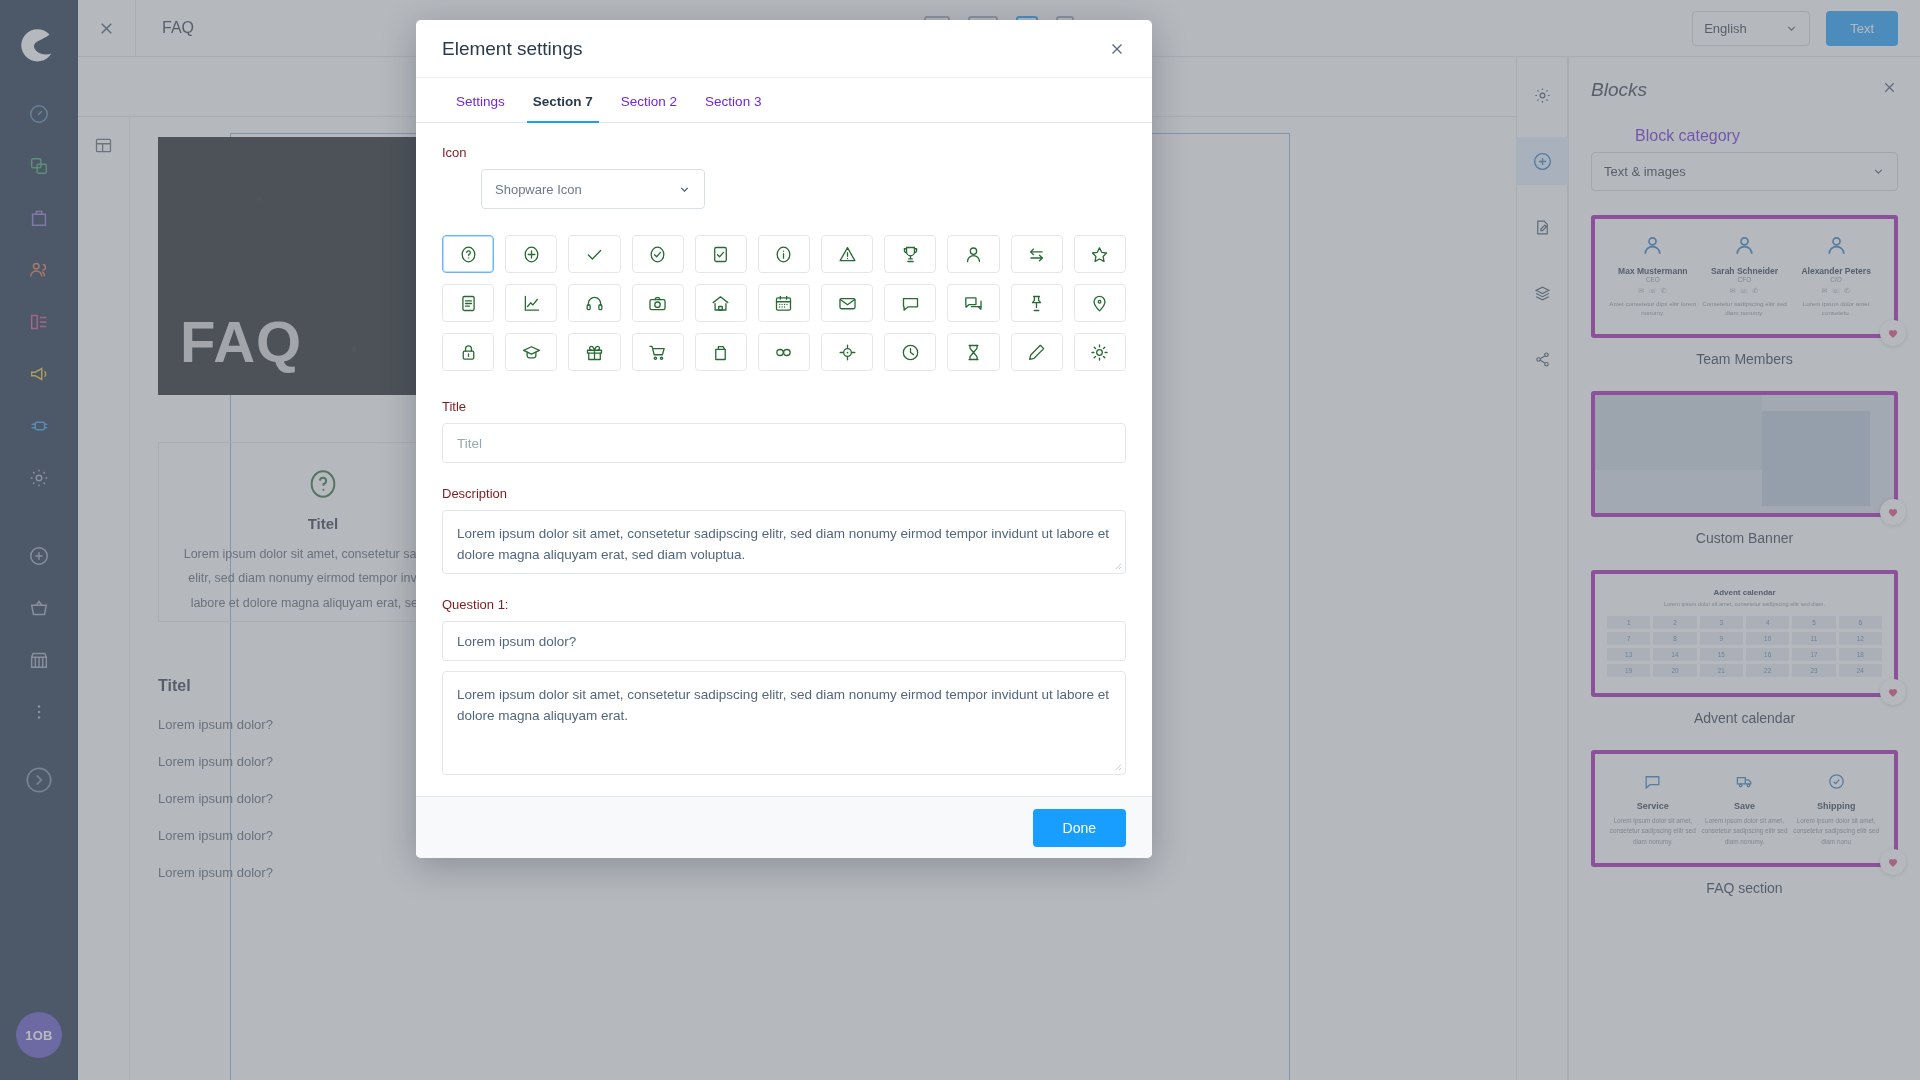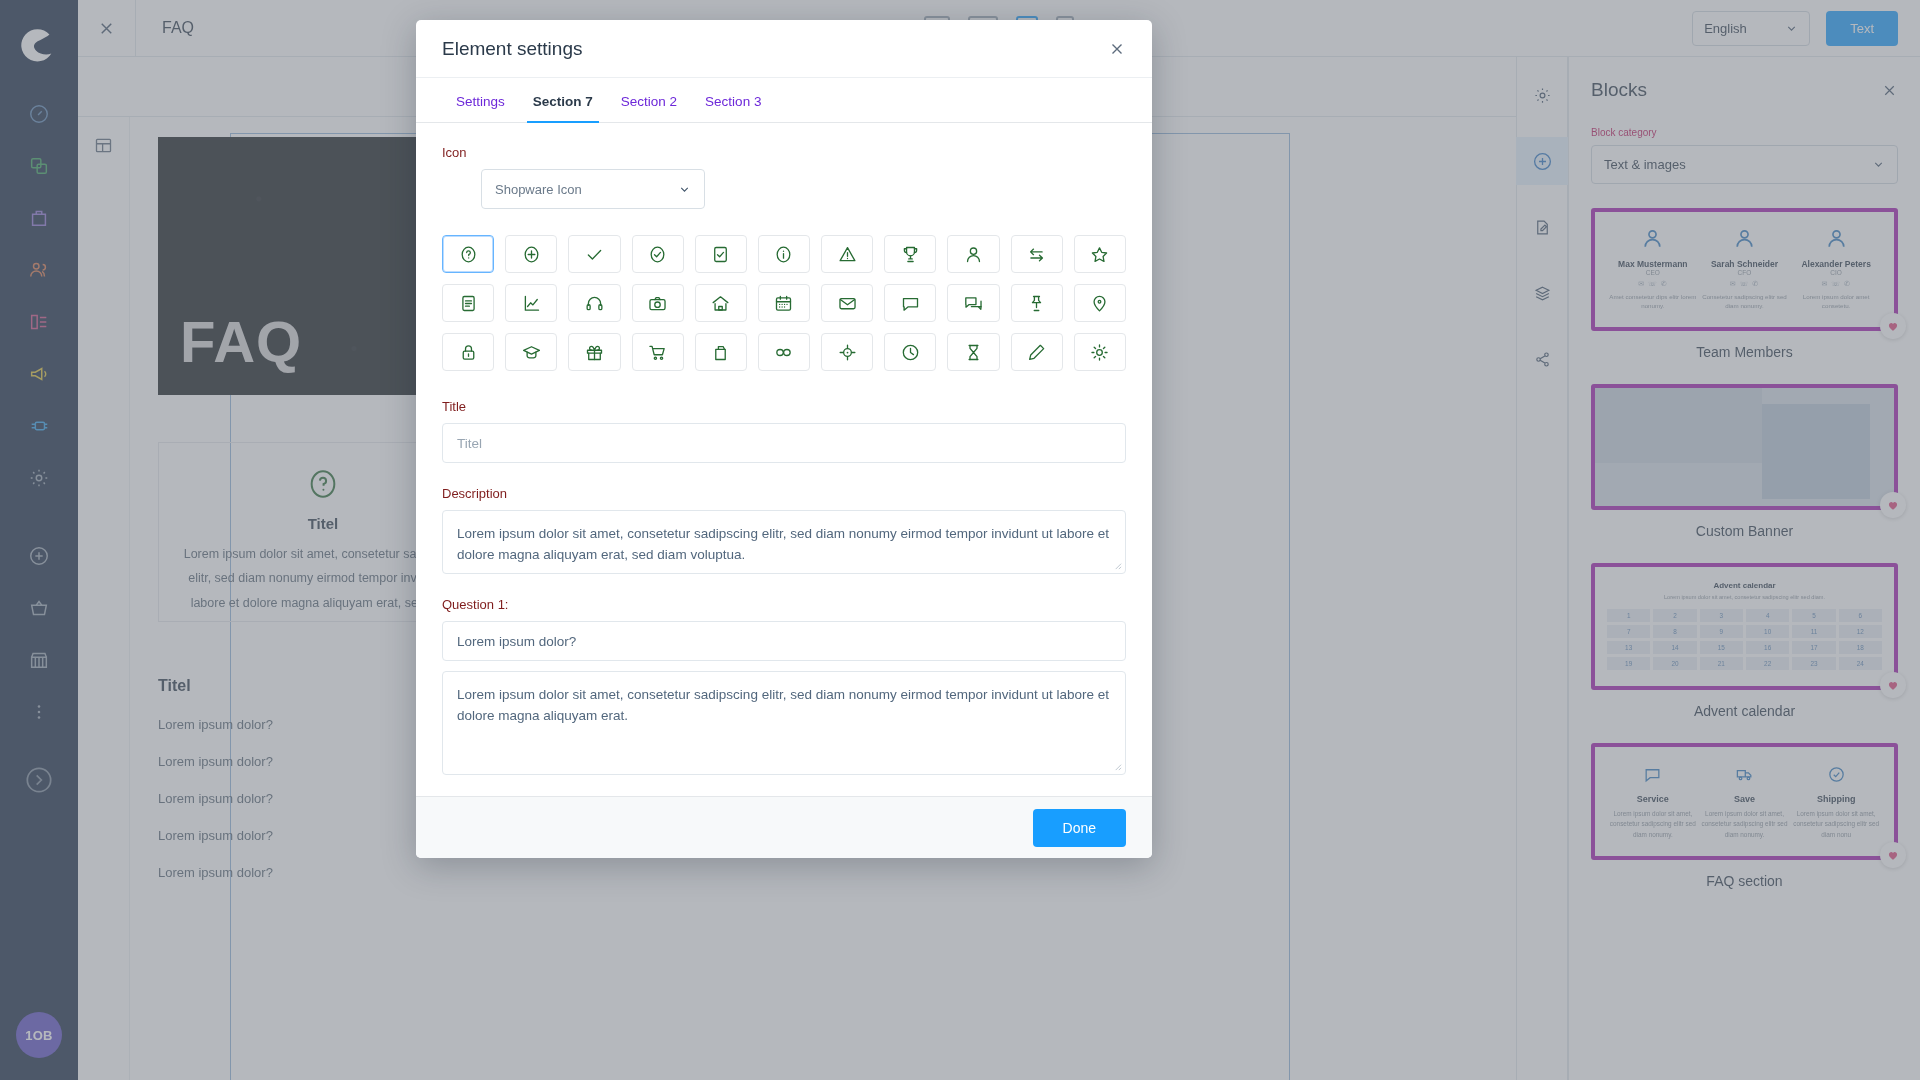--- a/index.html
+++ b/index.html
@@ -112,23 +112,23 @@
     position:absolute;right:352px;top:57px;width:52px;bottom:0;background:#fff;
     border-left:1px solid #e0e6eb;border-right:1px solid #e0e6eb;
     display:flex;flex-direction:column;align-items:center;padding-top:14px;gap:28px; z-index:11;
   }
   .rail-btn{width:52px;height:48px;display:flex;align-items:center;justify-content:center;}
   .rail-btn.active{background:#e4f1fd;}
   .blocks-panel{
     position:absolute;right:0;top:57px;width:352px;bottom:0;background:#fff;border-left:1px solid #e0e6eb;
     z-index:11; overflow:hidden;
   }
-  .bp-head{display:flex;align-items:center;justify-content:space-between;padding:22px 22px 0 22px;}
+  .bp-head{display:flex;align-items:flex-start;justify-content:space-between;padding:22px 22px 0 22px;font-style:italic;}
   .bp-title{font-size:19px;color:#2b3a4a;}
-  .bp-label{font-size:10px;color:#be185d;padding:26px 22px 7px 22px;}
+  .bp-label{font-size:16px;color:#6d28d9;padding:26px 22px 7px 22px;margin-left:44px;}
   .bp-select{
     margin:0 22px;height:39px;border:1px solid #d1d9e0;border-radius:4px;
     display:flex;align-items:center;justify-content:space-between;padding:0 12px;font-size:13px;color:#2b3a4a;
   }
   .bp-card{
     margin:24px 22px 0 22px;border:4px solid #a21caf;border-radius:3px;position:relative;
     padding:14px 12px 16px 12px;background:#fff;
   }
   .heart{
     position:absolute;right:-12px;bottom:-12px;width:26px;height:26px;border-radius:50%;

